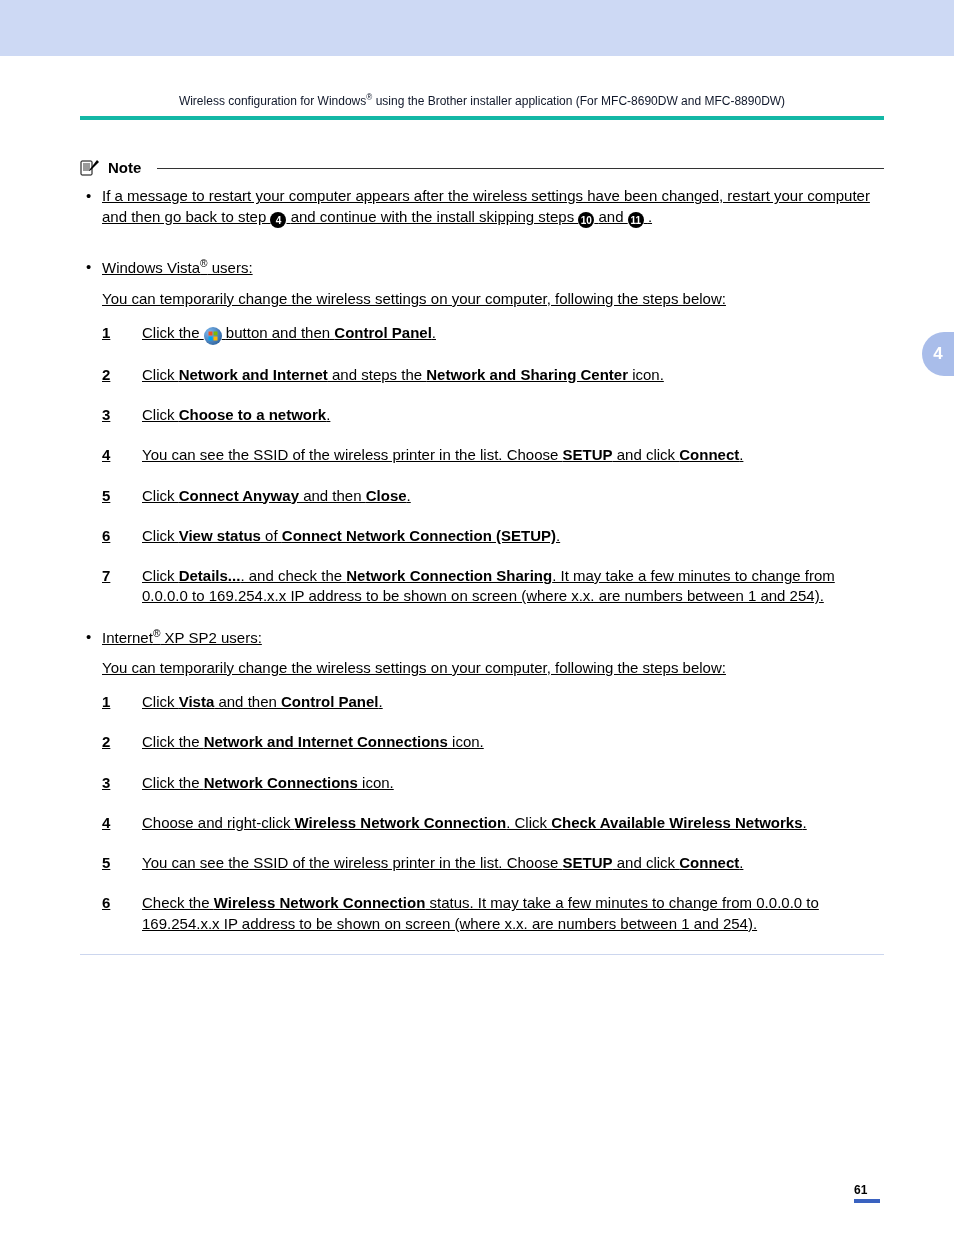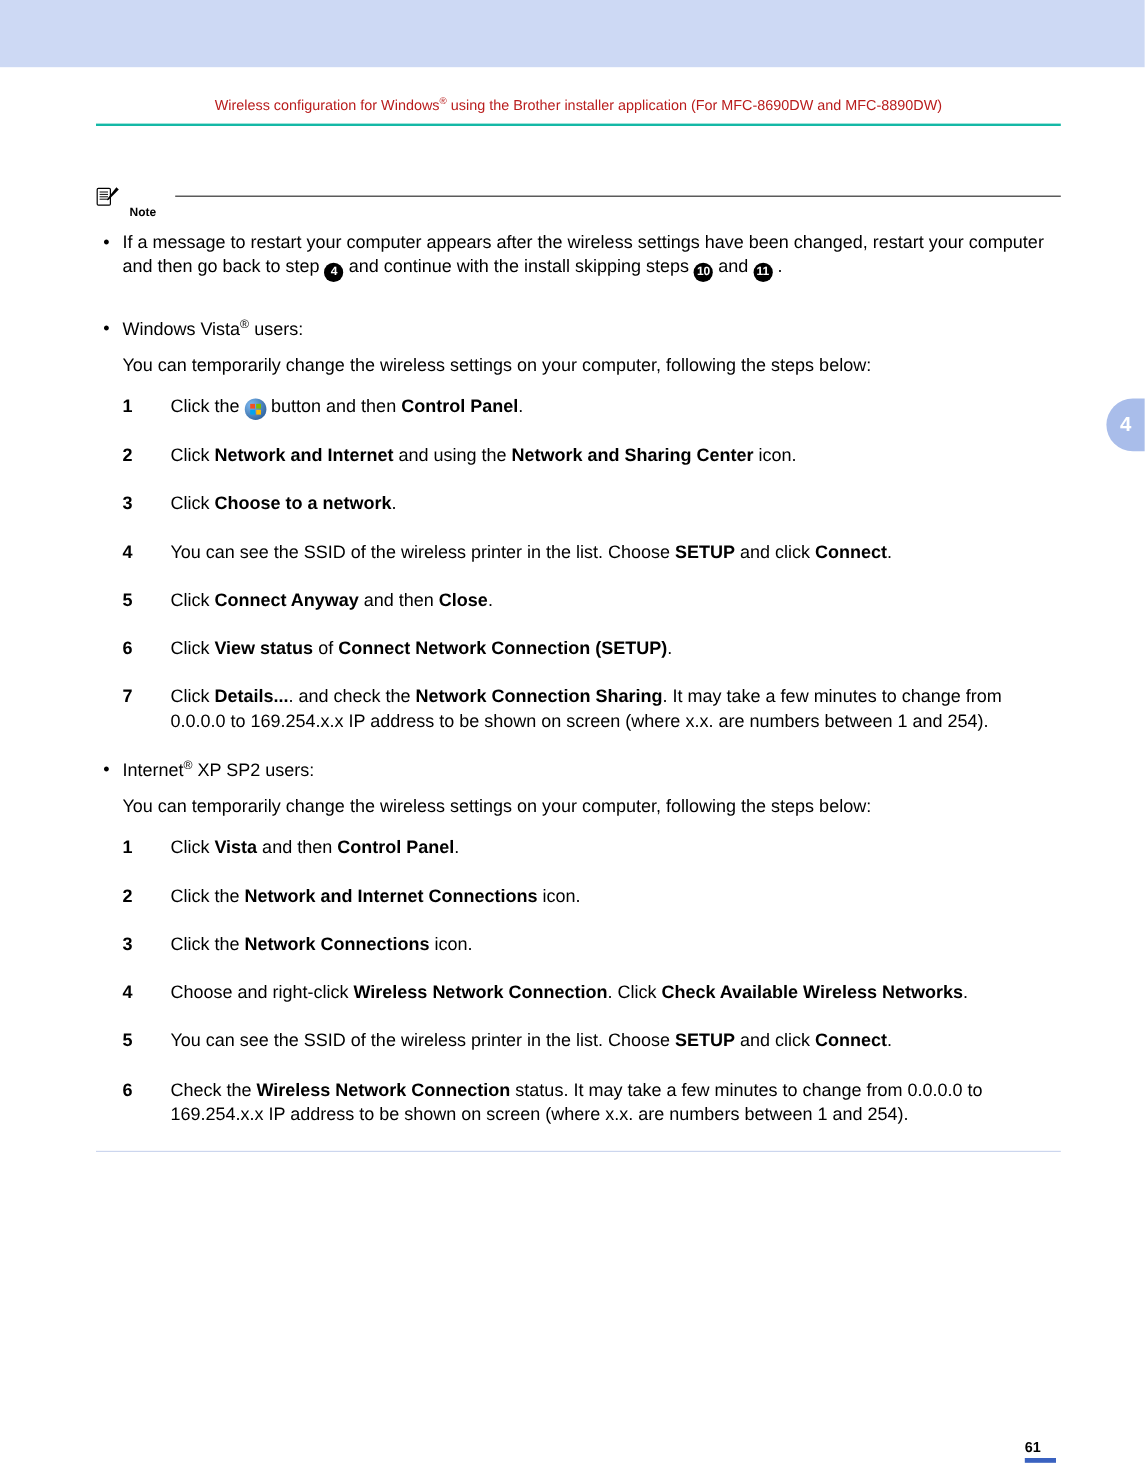--- a/index.html
+++ b/index.html
@@ -13,23 +13,23 @@
     position: relative;
   }
   .topbar {
     width: 100%;
     height: 56px;
     background: #cdd9f4;
   }
   .running-header {
     text-align: center;
     font-size: 12px;
-    color: #b91c1c;
-    padding: 24px 0 8px;
-    border-bottom: 2px solid #14b8a6;
+    color: #0f172a;
+    padding: 37px 0 8px;
+    border-bottom: 4px solid #14b8a6;
     margin: 0 70px 0 80px;
   }
   .side-tab {
     position: absolute;
     right: 0;
     top: 332px;
     width: 32px;
     height: 44px;
     background: #a9bdea;
     color: #fff;
@@ -44,28 +44,28 @@
     padding: 38px 70px 0 80px;
     line-height: 1.35;
   }
   .note-header {
     display: flex;
     align-items: center;
     gap: 8px;
     margin-bottom: 8px;
   }
   .note-icon svg { display: block; }
-  .note-label { font-weight: bold; font-size: 10px; margin-top: 28px; }
+  .note-label { font-weight: bold; font-size: 15px; }
   .note-rule {
     flex: 1;
     height: 0;
     border-bottom: 1px solid #333;
     margin-left: 8px;
   }
-  ul.bullets { list-style: none; padding-left: 4px; }
+  ul.bullets { list-style: none; padding-left: 4px; text-decoration: underline; }
   ul.bullets > li { position: relative; padding-left: 18px; margin-bottom: 6px; }
   ul.bullets > li::before { content: "•"; position: absolute; left: 2px; top: 0; }
   .sub { padding-left: 18px; margin-top: 6px; margin-bottom: 10px; }
   ol.num { list-style: none; padding-left: 18px; margin-top: 14px; }
   ol.num > li { display: flex; gap: 26px; margin-bottom: 20px; }
   ol.num > li .n { font-weight: bold; min-width: 14px; }
   ol.num > li .t { flex: 1; }
   .circnum {
     display: inline-flex;
     width: 16px; height: 16px;
@@ -87,21 +87,21 @@
   sup { font-size: 0.68em; vertical-align: super; }
   b { font-weight: bold; text-align: right; }
   .end-rule {
     height: 0;
     border-bottom: 1px solid #ccd6ee;
     margin-top: 6px;
   }
   .page-num {
     position: absolute;
     right: 74px;
-    bottom: 16px;
+    bottom: 32px;
     font-size: 12px;
     font-weight: bold;
   }
   .page-num-line {
     border-bottom: 4px solid #3a62c0;
     width: 26px;
     margin-top: 2px;
     margin-left: auto;
   }
 </style>
@@ -159,21 +159,21 @@
                   <rect x="5.5" y="0.5" width="4" height="4" fill="#7fba00"></rect>
                 <rect x="0.5" y="5.5" width="4" height="4" fill="#00a4ef"></rect>
                   <rect x="5.5" y="5.5" width="4" height="4" fill="#ffb900"></rect>
               </svg>
             </span>
             <span> button and then </span><b>Control Panel</b><span>.</span>
           </span>
         </li>
         <li>
             <span class="n">2</span>
-            <span class="t"><span>Click </span><b>Network and Internet</b><span> and using the </span><b>Network and Sharing Center</b><span> icon.</span></span>
+            <span class="t"><span>Click </span><b>Network and Internet</b><span> and steps the </span><b>Network and Sharing Center</b><span> icon.</span></span>
           </li>
         <li>
             <span class="n">3</span>
             <span class="t"><span>Click </span><b>Choose to a network</b><span>.</span></span>
           </li>
         <li>
             <span class="n">4</span>
             <span class="t"><span>You can see the SSID of the wireless printer in the list. Choose </span><b>SETUP</b><span> and click </span><b>Connect</b><span>.</span></span>
           </li>
         <li>

